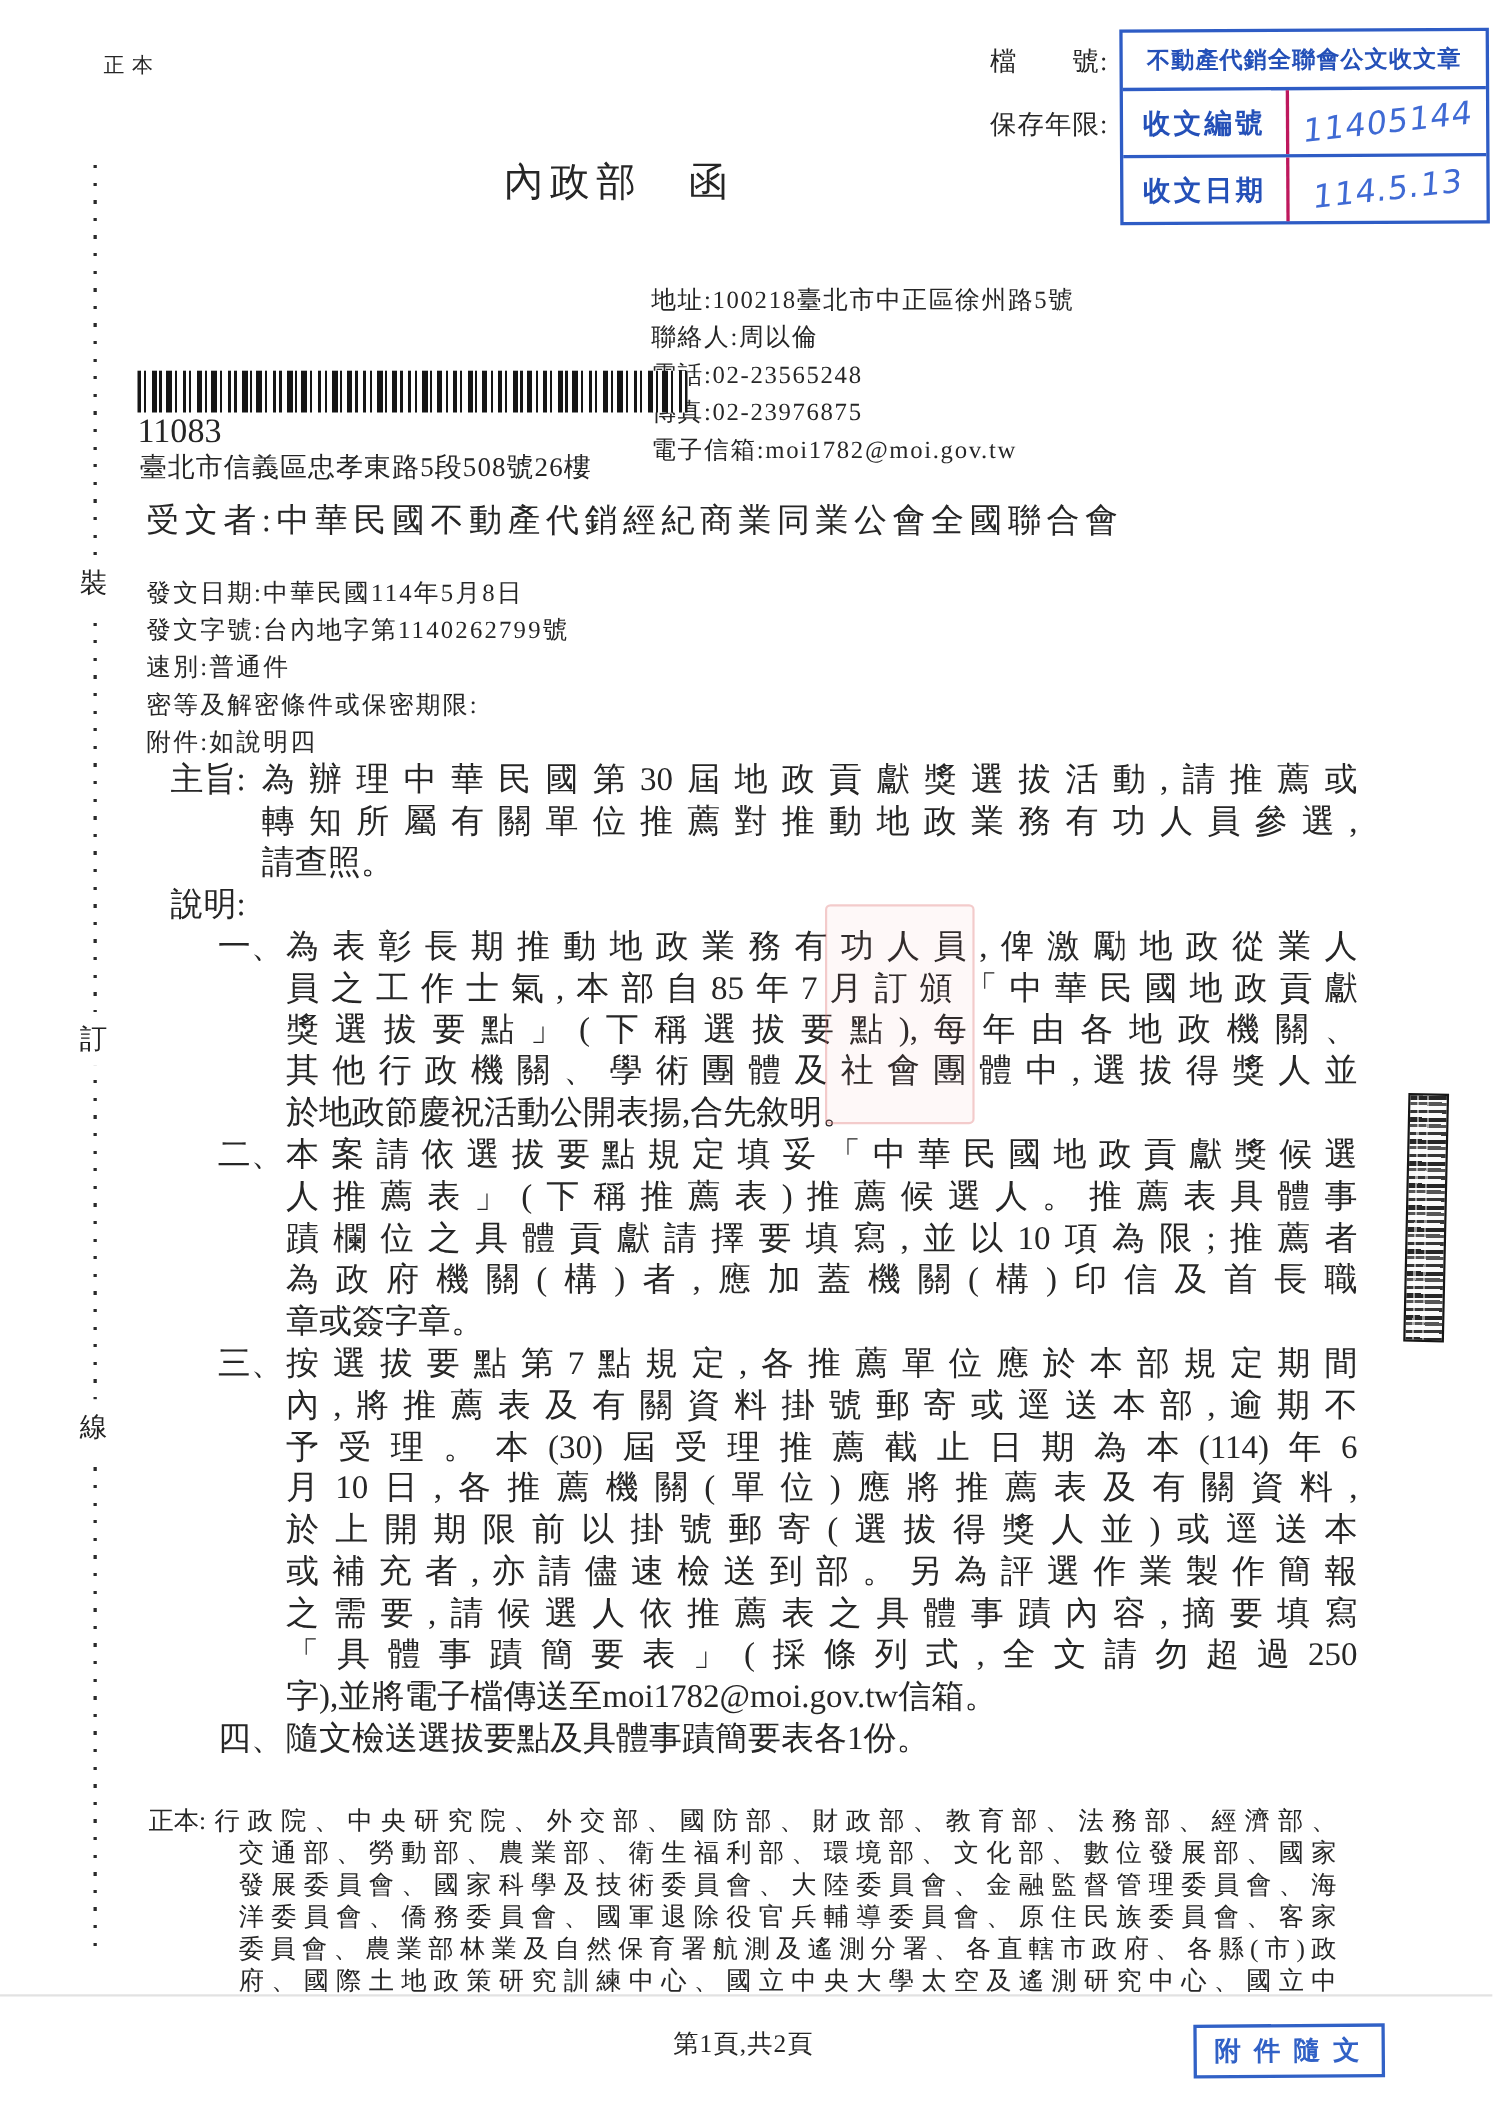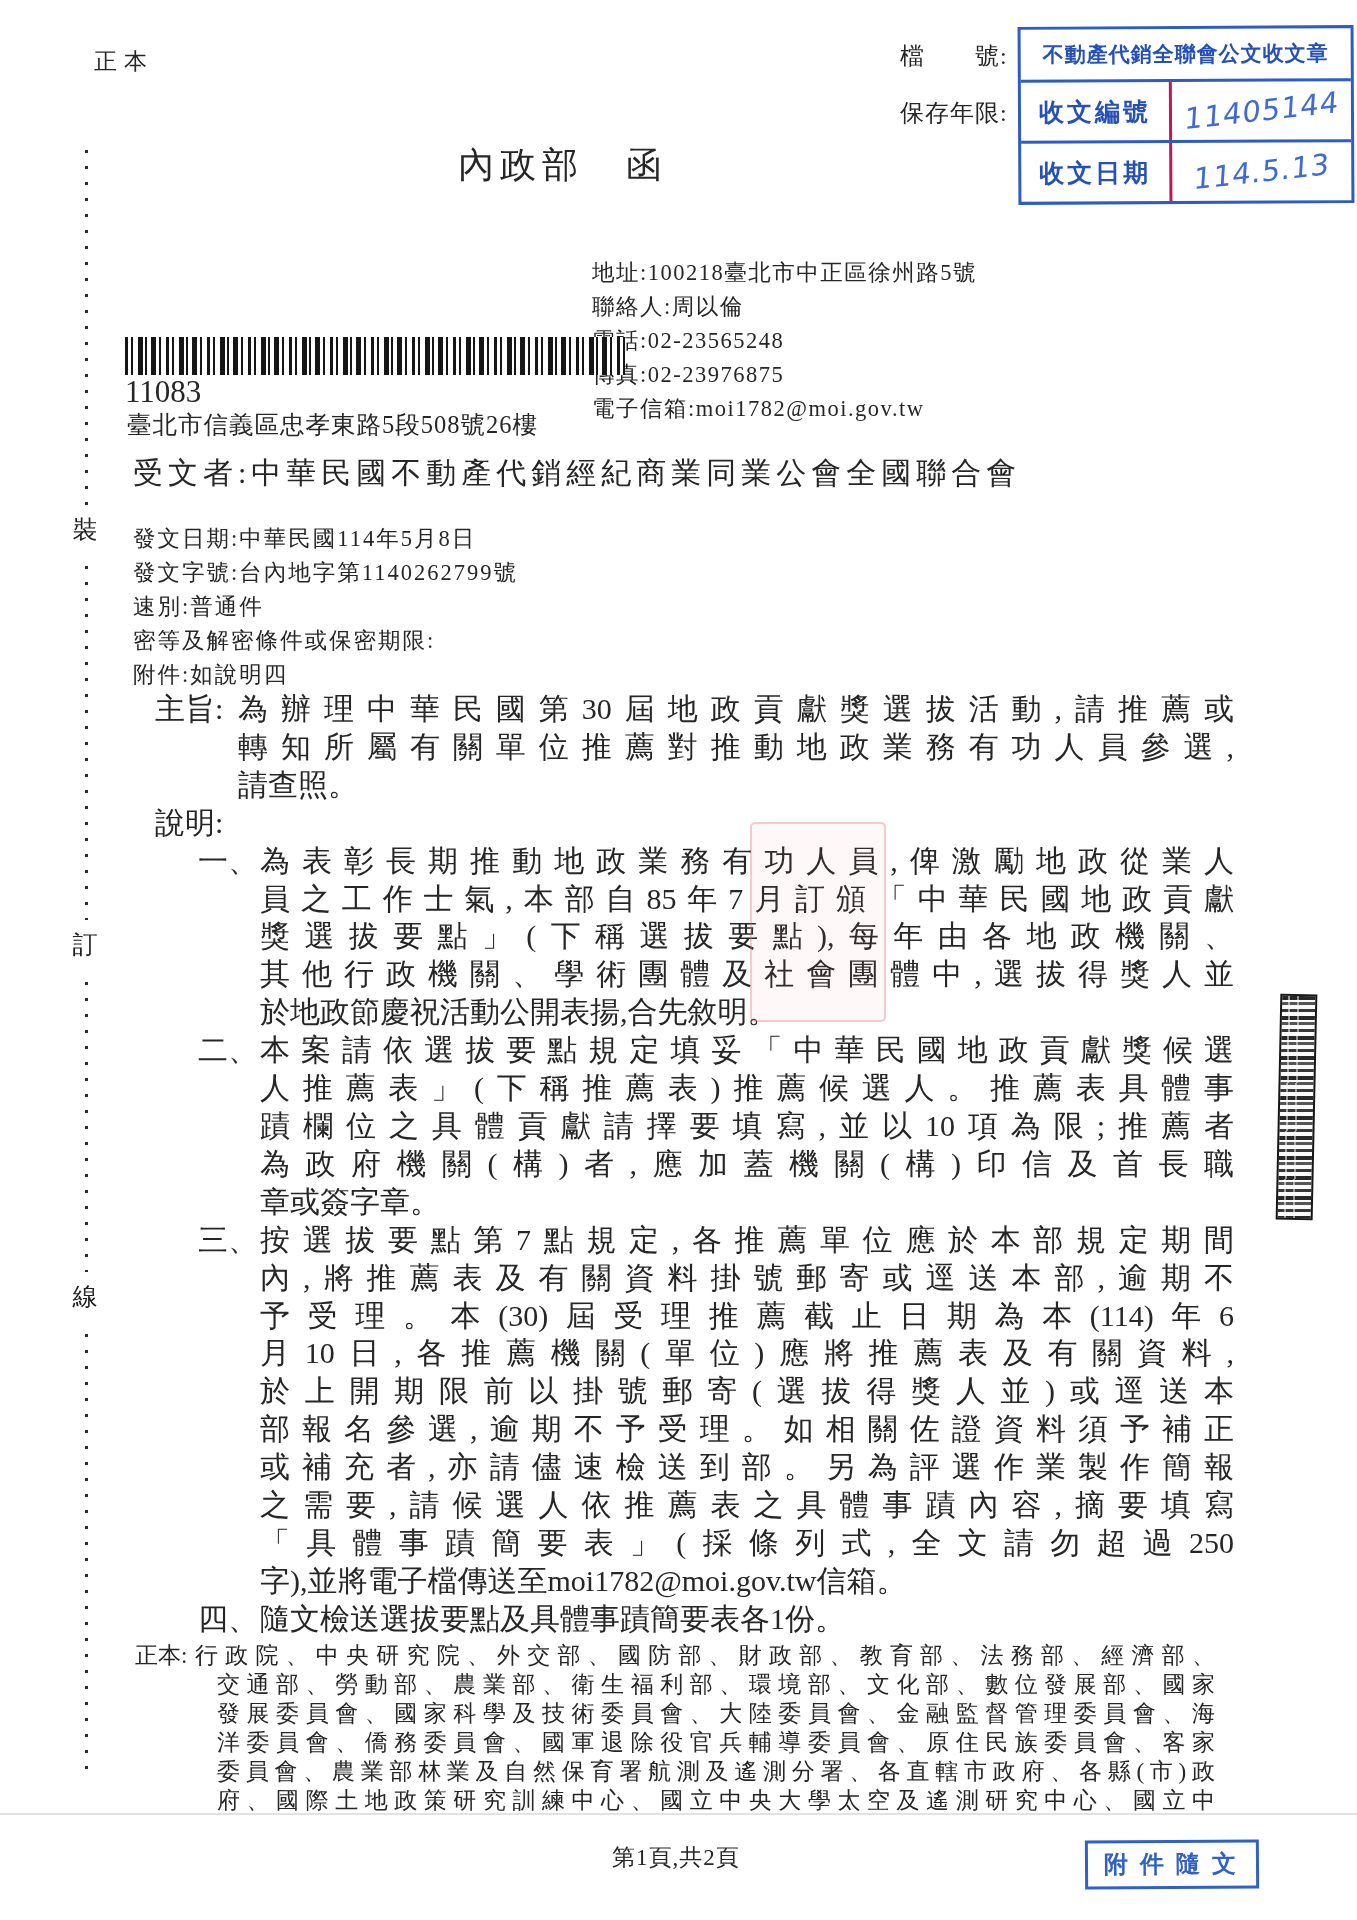--- a/index.html
+++ b/index.html
@@ -1,20 +1,20 @@
 <!DOCTYPE html>
 <html><head>
 <meta charset="utf-8">
 <style>
   html,body{margin:0;padding:0;background:#ffffff;}
   .page{position:relative;width:1357px;height:1920px;background:#ffffff;overflow:hidden;
         font-family:"Liberation Serif","DejaVu Serif",serif;color:#262626;}
 
   
-  .copy-type{position:absolute;left:94px;top:46px;font-size:23px;letter-spacing:7px;}
+  .copy-type{position:absolute;left:94px;top:46px;font-size:19px;letter-spacing:7px;}
 
   
   .file-label{position:absolute;left:900px;font-size:24px;letter-spacing:1px;white-space:nowrap;}
   .file-label.no{top:40px;}
   .file-label.keep{top:97px;}
 
   
   .receipt-stamp{position:absolute;left:1018px;top:26px;width:330px;border:3px solid #2e5cc5;
                  color:#2450b8;background:rgba(255,255,255,.0);transform:rotate(-.3deg);}
   .rs-title{height:50px;display:flex;align-items:center;justify-content:center;
@@ -180,21 +180,20 @@
           </div>
         </div>
         <div class="item-row">
           <div class="item-num">三、</div>
           <div class="item-lines">
             <div class="jline">按選拔要點第7點規定,各推薦單位應於本部規定期間</div>
             <div class="jline">內,將推薦表及有關資料掛號郵寄或逕送本部,逾期不</div>
             <div class="jline">予受理。本(30)屆受理推薦截止日期為本(114)年6</div>
             <div class="jline">月10日,各推薦機關(單位)應將推薦表及有關資料,</div>
             <div class="jline">於上開期限前以掛號郵寄(選拔得獎人並)或逕送本</div>
-            <div class="jline">部報名參選,逾期不予受理。如相關佐證資料須予補正</div>
             <div class="jline">或補充者,亦請儘速檢送到部。另為評選作業製作簡報</div>
             <div class="jline">之需要,請候選人依推薦表之具體事蹟內容,摘要填寫</div>
             <div class="jline">「具體事蹟簡要表」(採條列式,全文請勿超過250</div>
             <div class="jline last">字),並將電子檔傳送至moi1782@moi.gov.tw信箱。</div>
           </div>
         </div>
         <div class="item-row">
           <div class="item-num">四、</div>
           <div class="item-lines">
             <div class="jline last">隨文檢送選拔要點及具體事蹟簡要表各1份。</div>

